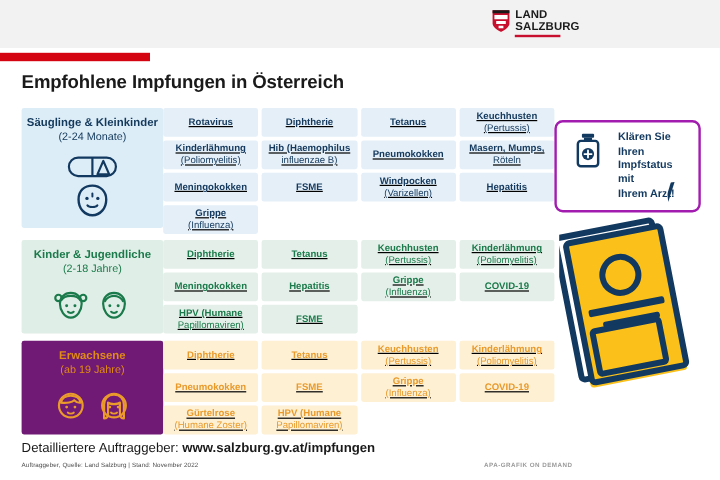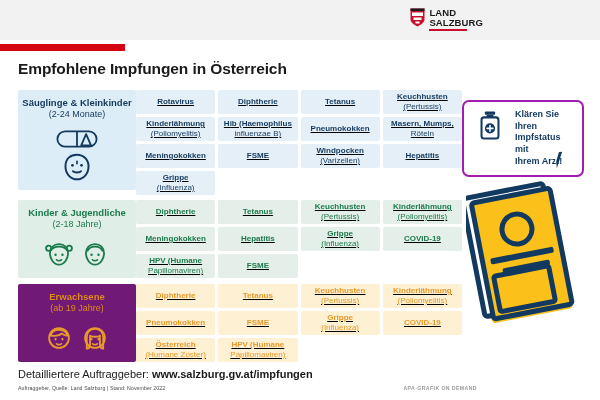--- a/index.html
+++ b/index.html
@@ -308,21 +308,21 @@
           <span><span>FSME</span><span class="sub"></span></span>
         </div>
       <div class="pill">
           <span><span>Grippe</span><span class="sub">(Influenza)</span></span>
         </div>
       <div class="pill">
           <span><span>COVID-19</span><span class="sub"></span></span>
         </div>
 
       <div class="pill">
-          <span><span>Österreich</span><span class="sub">(Humane Zoster)</span></span>
+          <span><span>Gürtelrose</span><span class="sub">(Humane Zoster)</span></span>
         </div>
       <div class="pill">
           <span><span>HPV (Humane</span><span class="sub">Papillomaviren)</span></span>
         </div>
       <div class="pill empty"></div>
       <div class="pill empty"></div>
     </div>
   </div>
 
   <div class="bubble">

